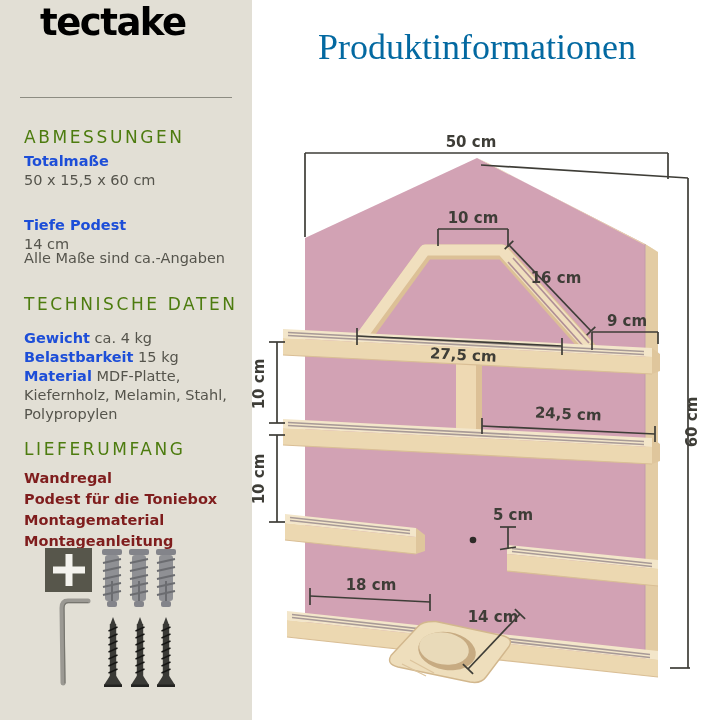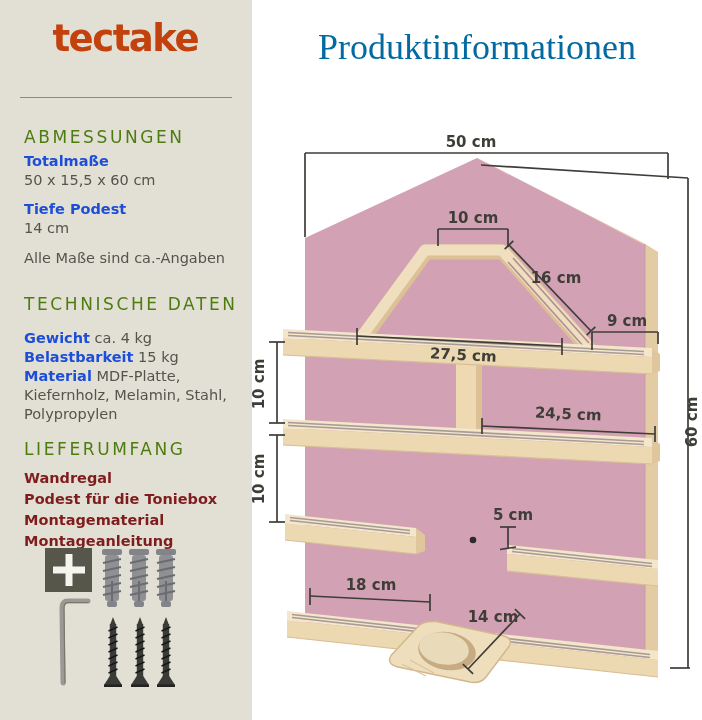--- a/index.html
+++ b/index.html
@@ -1,20 +1,20 @@
 <!DOCTYPE html>
 <html><head>
 <meta charset="utf-8">
 <style>
   html,body{margin:0;padding:0;background:#ffffff;}
   .stage{position:relative;width:702px;height:720px;overflow:hidden;
          font-family:"DejaVu Sans",sans-serif;background:#ffffff;}
   
   .sidebar{position:absolute;left:0;top:0;width:252px;height:720px;background:#e2dfd5;}
-  .logo{position:absolute;left:40px;top:20px;width:158px;text-align:right;color:#c2410c;}
+  .logo{position:absolute;left:40px;top:4px;width:158px;color:#000000;}
   .logo .brand{font-size:37px;font-weight:bold;letter-spacing:-1.5px;line-height:38px;}
   .logo .sub{font-family:"Liberation Serif",serif;font-size:23px;line-height:24px;margin-top:-2px;}
   .divider{position:absolute;left:20px;top:97px;width:212px;height:1px;background:#8d8c82;}
   .sec-head{position:absolute;left:24px;font-size:17px;letter-spacing:2.6px;color:#4d7c0f;}
   .lbl{font-weight:bold;color:#1d4ed8;}
   .txt{color:#55544c;font-size:14.5px;line-height:19px;}
   .blk{position:absolute;left:24px;width:215px;}
   .items{position:absolute;left:24px;width:215px;font-size:14.5px;line-height:21px;color:#7f1d1d;font-weight:bold;}
   .items div{white-space:nowrap;}
   .hw{position:absolute;left:28px;top:545px;}
@@ -36,21 +36,21 @@
     </div>
     <div class="divider"></div>
 
     <div class="sec-head" style="top:127px">ABMESSUNGEN</div>
 
     <div class="blk txt" style="top:152px">
       <span class="lbl">Totalmaße</span><br>
       <span>50 x 15,5 x 60 cm</span>
     </div>
 
-    <div class="blk txt" style="top:200px">
+    <div class="blk txt" style="top:216px">
       <span class="lbl">Tiefe Podest</span><br>
       <span>14 cm</span>
     </div>
 
     <div class="blk txt" style="top:249px">Alle Maße sind ca.-Angaben</div>
 
     <div class="sec-head" style="top:294px">TECHNISCHE DATEN</div>
 
     <div class="blk txt" style="top:329px">
       <div><span class="lbl">Gewicht</span><span> ca. 4 kg</span></div>

